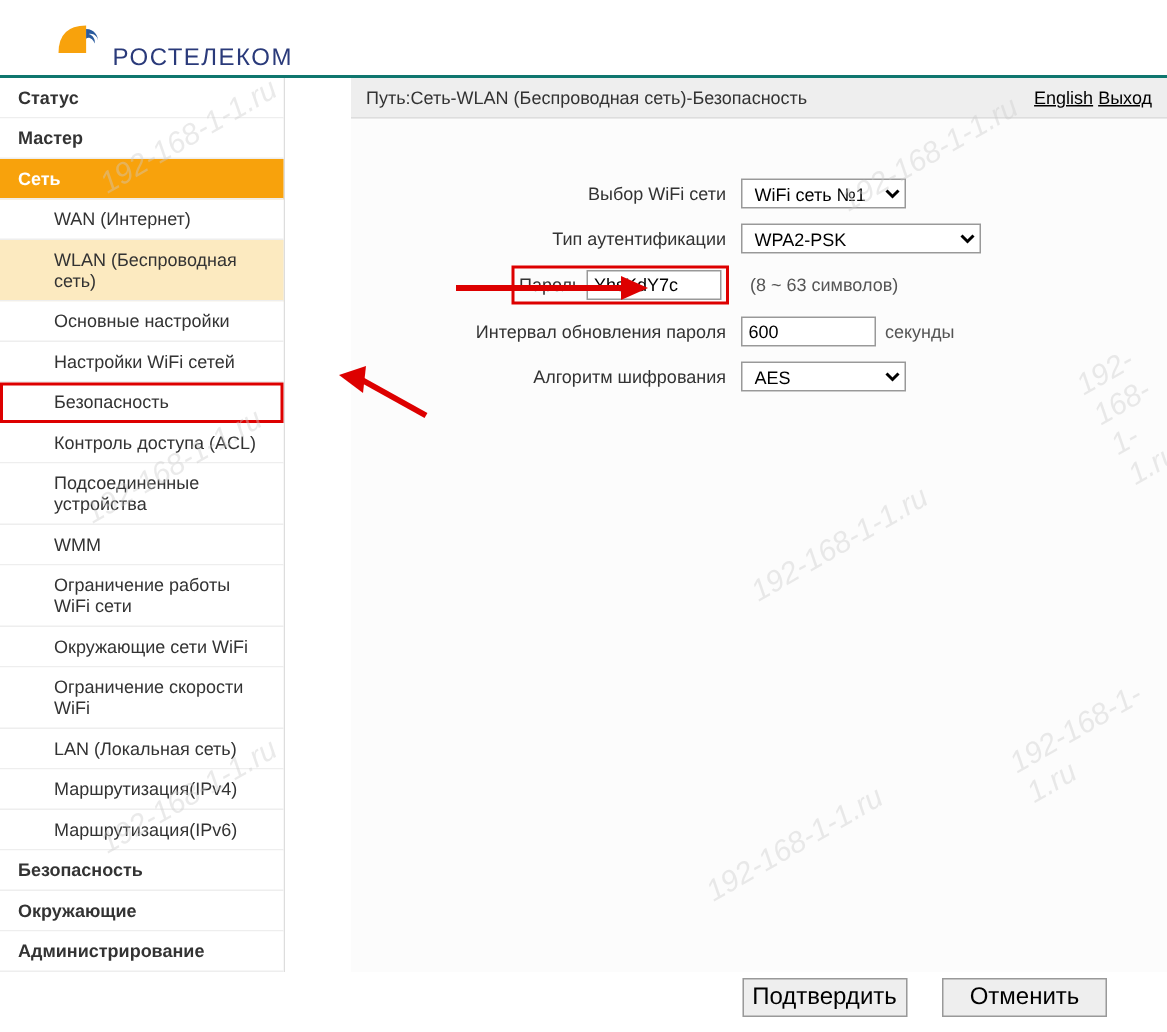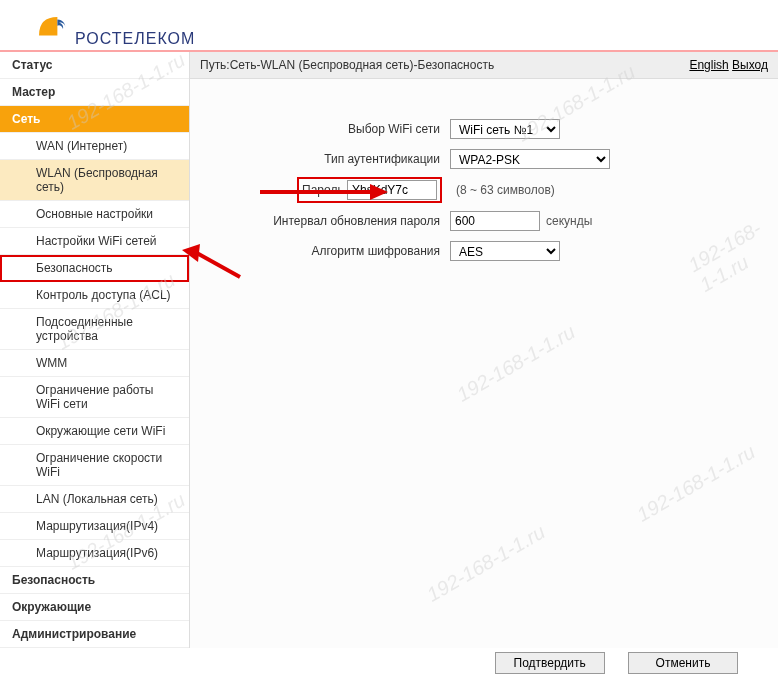--- a/index.html
+++ b/index.html
@@ -22,21 +22,21 @@
   width: 32px;
   height: 32px;
 }
 .logo-text {
   margin-left: 8px;
   font-size: 16px;
   color: #2a3a7a;
   letter-spacing: 1px;
   margin-top: 20px;
 }
-.main { display: flex; border-top: 2px solid #fca5a5; }
+.main { display: flex; border-top: 2px solid #0f766e; gap: 44px; }
 .sidebar {
   width: 190px;
   border-right: 1px solid #ddd;
   background: #fff;
 }
 .sidebar .item {
   padding: 6px 12px;
   border-bottom: 1px solid #eee;
   cursor: pointer;
   color: #333;
@@ -110,21 +110,21 @@
 }
 .arrow-svg { position: absolute; pointer-events: none; }
 .footer-btns {
   text-align: right;
   padding: 4px 40px 4px 0;
 }
 .footer-btns button {
   width: 110px;
   padding: 3px 0;
   margin-left: 20px;
-  font-size: 12px;
+  font-size: 16px;
   background: #eee;
   border: 1px solid #999;
   cursor: pointer;
 }
 .watermark {
   position: absolute;
   color: #ccc;
   opacity: 0.4;
   transform: rotate(-30deg);
   font-size: 20px;

